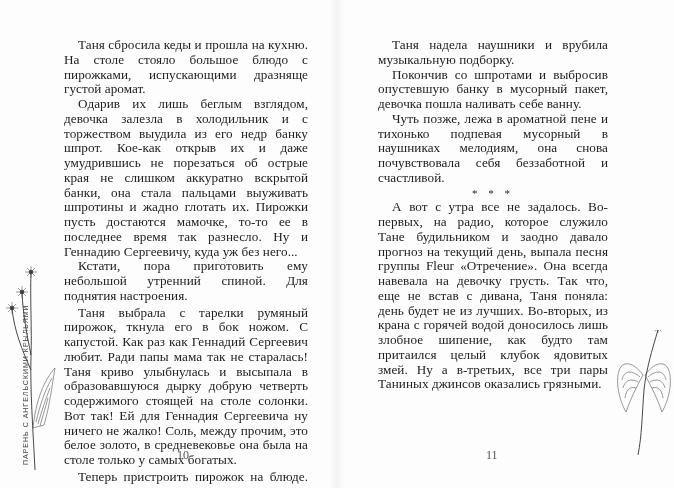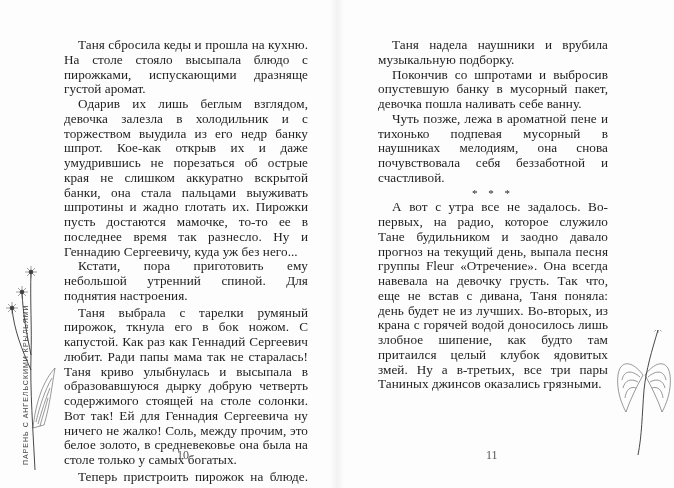--- a/index.html
+++ b/index.html
@@ -53,21 +53,21 @@
 </style>
 </head>
 <body>
 
 <div class="spread">
   <div class="page page-left"></div>
   <div class="page page-right"></div>
   <div class="gutter"></div>
 
   <div class="text-block left-text">
-    <p>Таня сбросила кеды и прошла на кухню. На столе стояло высыпала блюдо с пирожками, испускающими дразняще густой аромат.</p>
+    <p>Таня сбросила кеды и прошла на кухню. На столе стояло большое блюдо с пирожками, испускающими дразняще густой аромат.</p>
     <p>Одарив их лишь беглым взглядом, девочка залезла в холодильник и с торжеством выудила из его недр банку шпрот. Кое-как открыв их и даже умудрившись не порезаться об острые края не слишком аккуратно вскрытой банки, она стала пальцами выуживать шпротины и жадно глотать их. Пирожки пусть достаются мамочке, то-то ее в последнее время так разнесло. Ну и Геннадию Сергеевичу, куда уж без него...</p>
     <p>Кстати, пора приготовить ему небольшой утренний спиной. Для поднятия настроения.</p>
     <p class="gap">Таня выбрала с тарелки румяный пирожок, ткнула его в бок ножом. С капустой. Как раз как Геннадий Сергеевич любит. Ради папы мама так не старалась! Таня криво улыбнулась и высыпала в образовавшуюся дырку добрую четверть содержимого стоящей на столе солонки. Вот так! Ей для Геннадия Сергеевича ну ничего не жалко! Соль, между прочим, это белое золото, в средневековье она была на столе только у самых богатых.</p>
     <p class="gap">Теперь пристроить пирожок на блюде. Так — с самого верха — и приятного аппетита, уважаемый Геннадий Сергеевич!</p>
   </div>
 
   <div class="text-block right-text">
     <p>Таня надела наушники и врубила музыкальную подборку.</p>
     <p>Покончив со шпротами и выбросив опустевшую банку в мусорный пакет, девочка пошла наливать себе ванну.</p>
     <p>Чуть позже, лежа в ароматной пене и тихонько подпевая мусорный в наушниках мелодиям, она снова почувствовала себя беззаботной и счастливой.</p>

